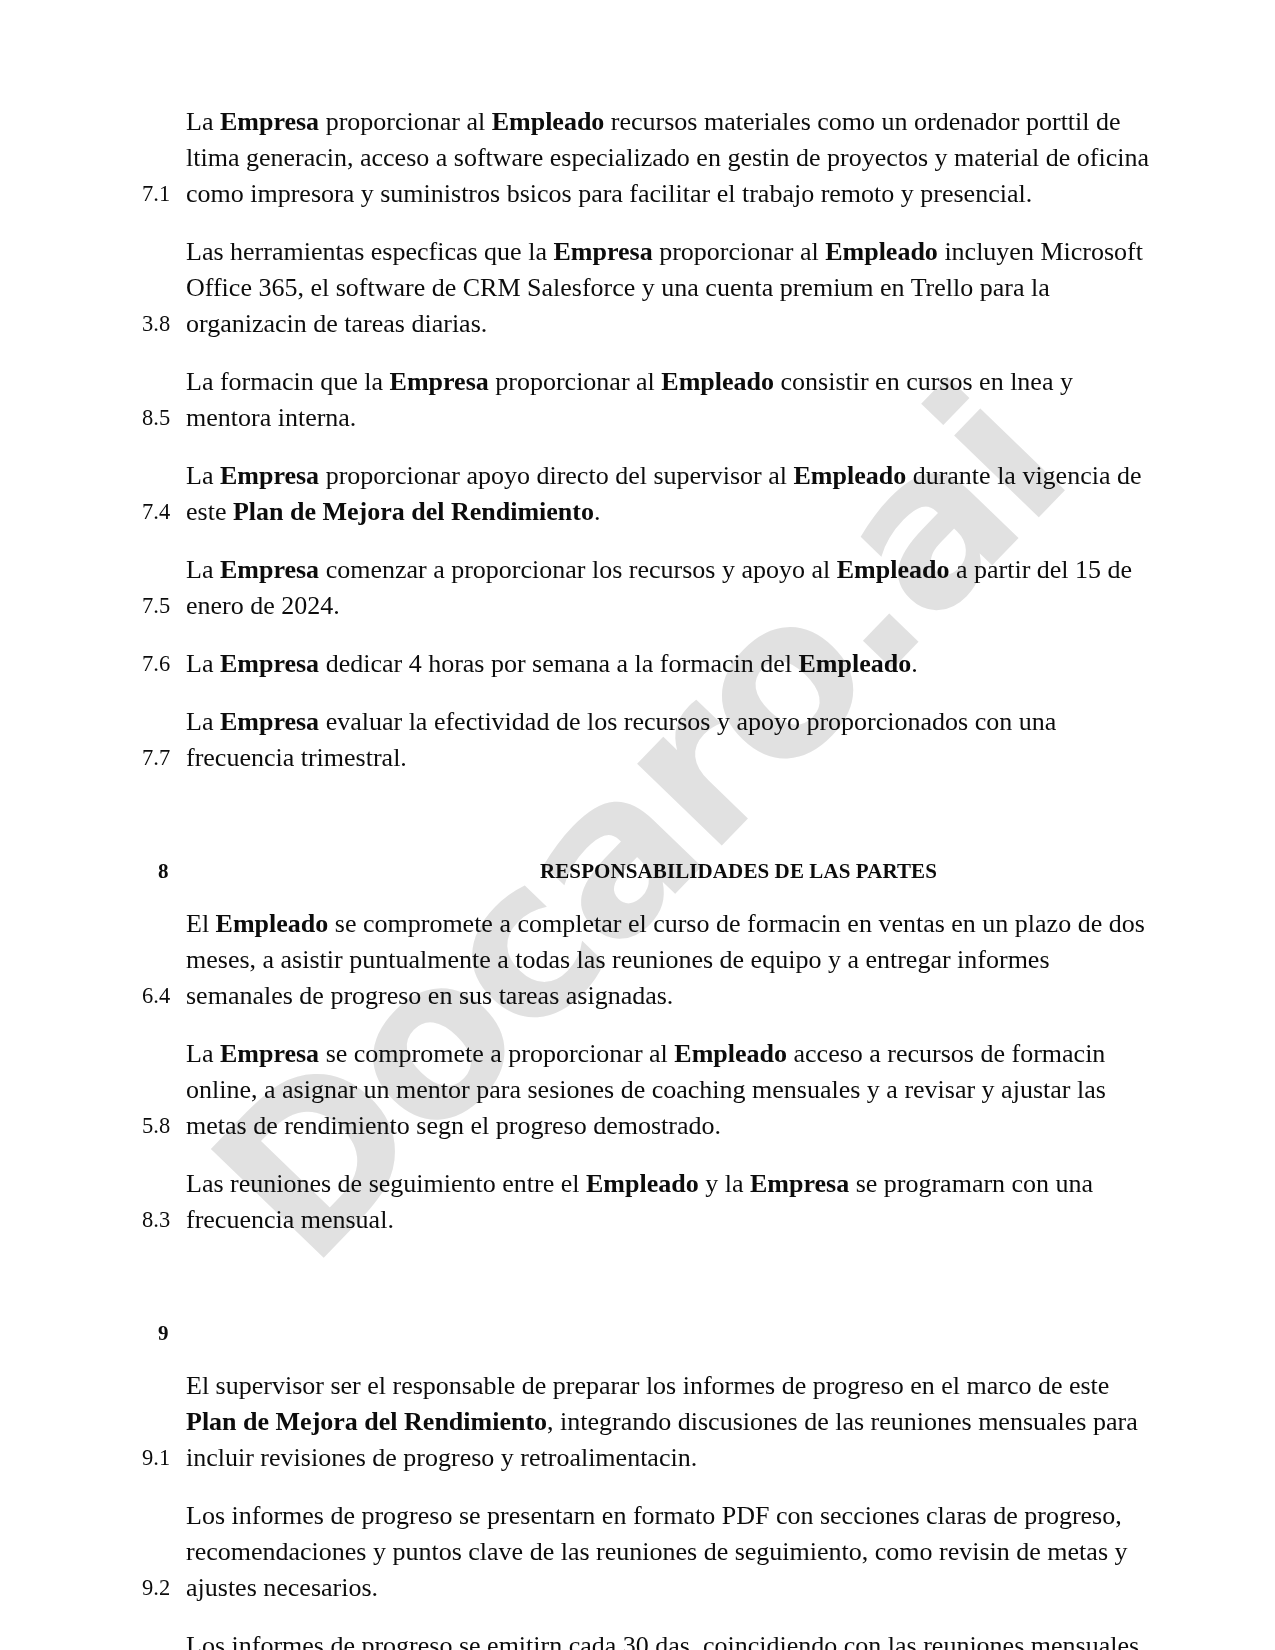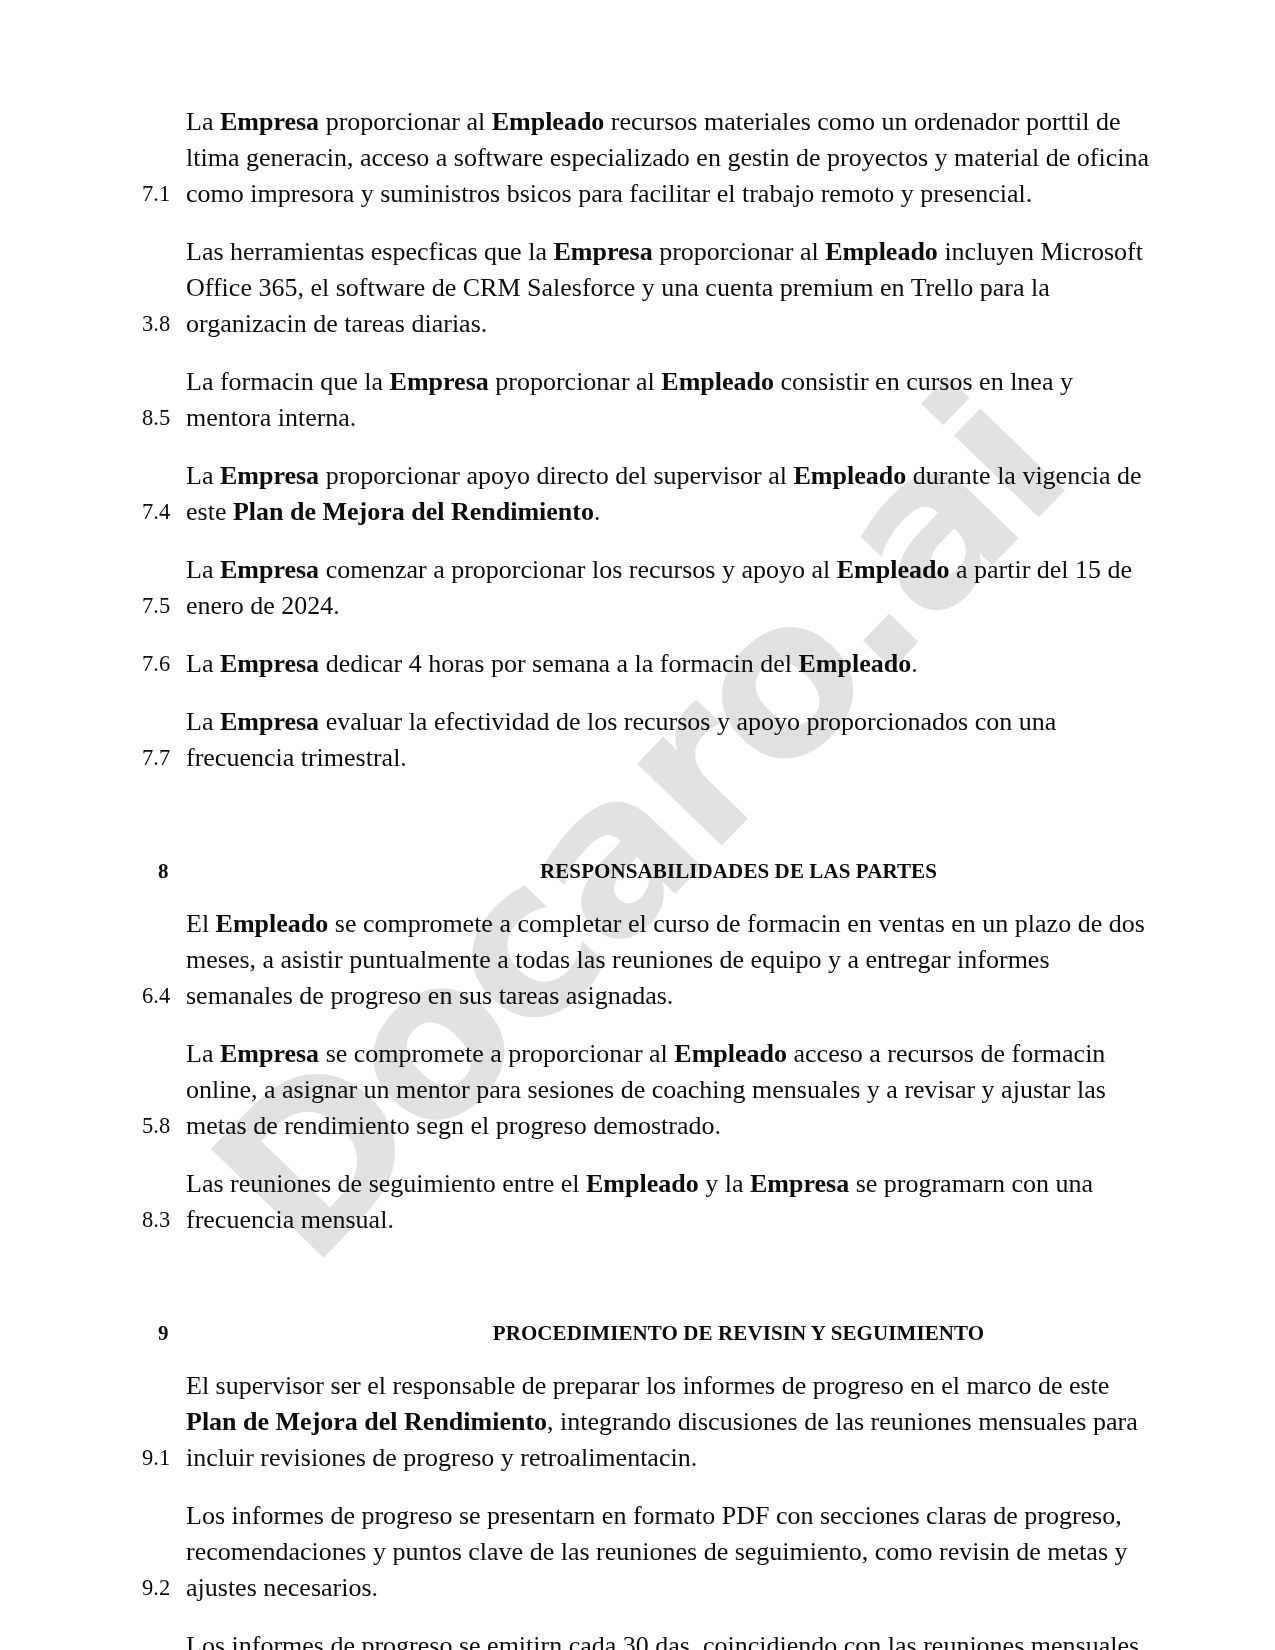--- a/index.html
+++ b/index.html
@@ -154,21 +154,20 @@
         <div class="clause-num">5.8</div>
         <div class="clause-body"><span>La </span><b>Empresa</b><span> se compromete a proporcionar al </span><b>Empleado</b><span> acceso a recursos de formacin online, a asignar un mentor para sesiones de coaching mensuales y a revisar y ajustar las metas de rendimiento segn el progreso demostrado.</span></div>
       </div>
       <div class="clause">
         <div class="clause-num">8.3</div>
         <div class="clause-body"><span>Las reuniones de seguimiento entre el </span><b>Empleado</b><span> y la </span><b>Empresa</b><span> se programarn con una frecuencia mensual.</span></div>
       </div>
       <div class="spacer-before-section"></div>
       <div class="section-heading">
         <div class="sec-num">9</div>
-        <div class="sec-title">PROCEDIMIENTO DE REVISIN Y SEGUIMIENTO</div>
       </div>
       <div class="spacer-after-section"></div>
       <div class="clause">
         <div class="clause-num">9.1</div>
         <div class="clause-body"><span>El supervisor ser el responsable de preparar los informes de progreso en el marco de este </span><b>Plan de Mejora del Rendimiento</b><span>, integrando discusiones de las reuniones mensuales para incluir revisiones de progreso y retroalimentacin.</span></div>
       </div>
       <div class="clause">
         <div class="clause-num">9.2</div>
         <div class="clause-body"><span>Los informes de progreso se presentarn en formato PDF con secciones claras de progreso, recomendaciones y puntos clave de las reuniones de seguimiento, como revisin de metas y ajustes necesarios.</span></div>
       </div>

